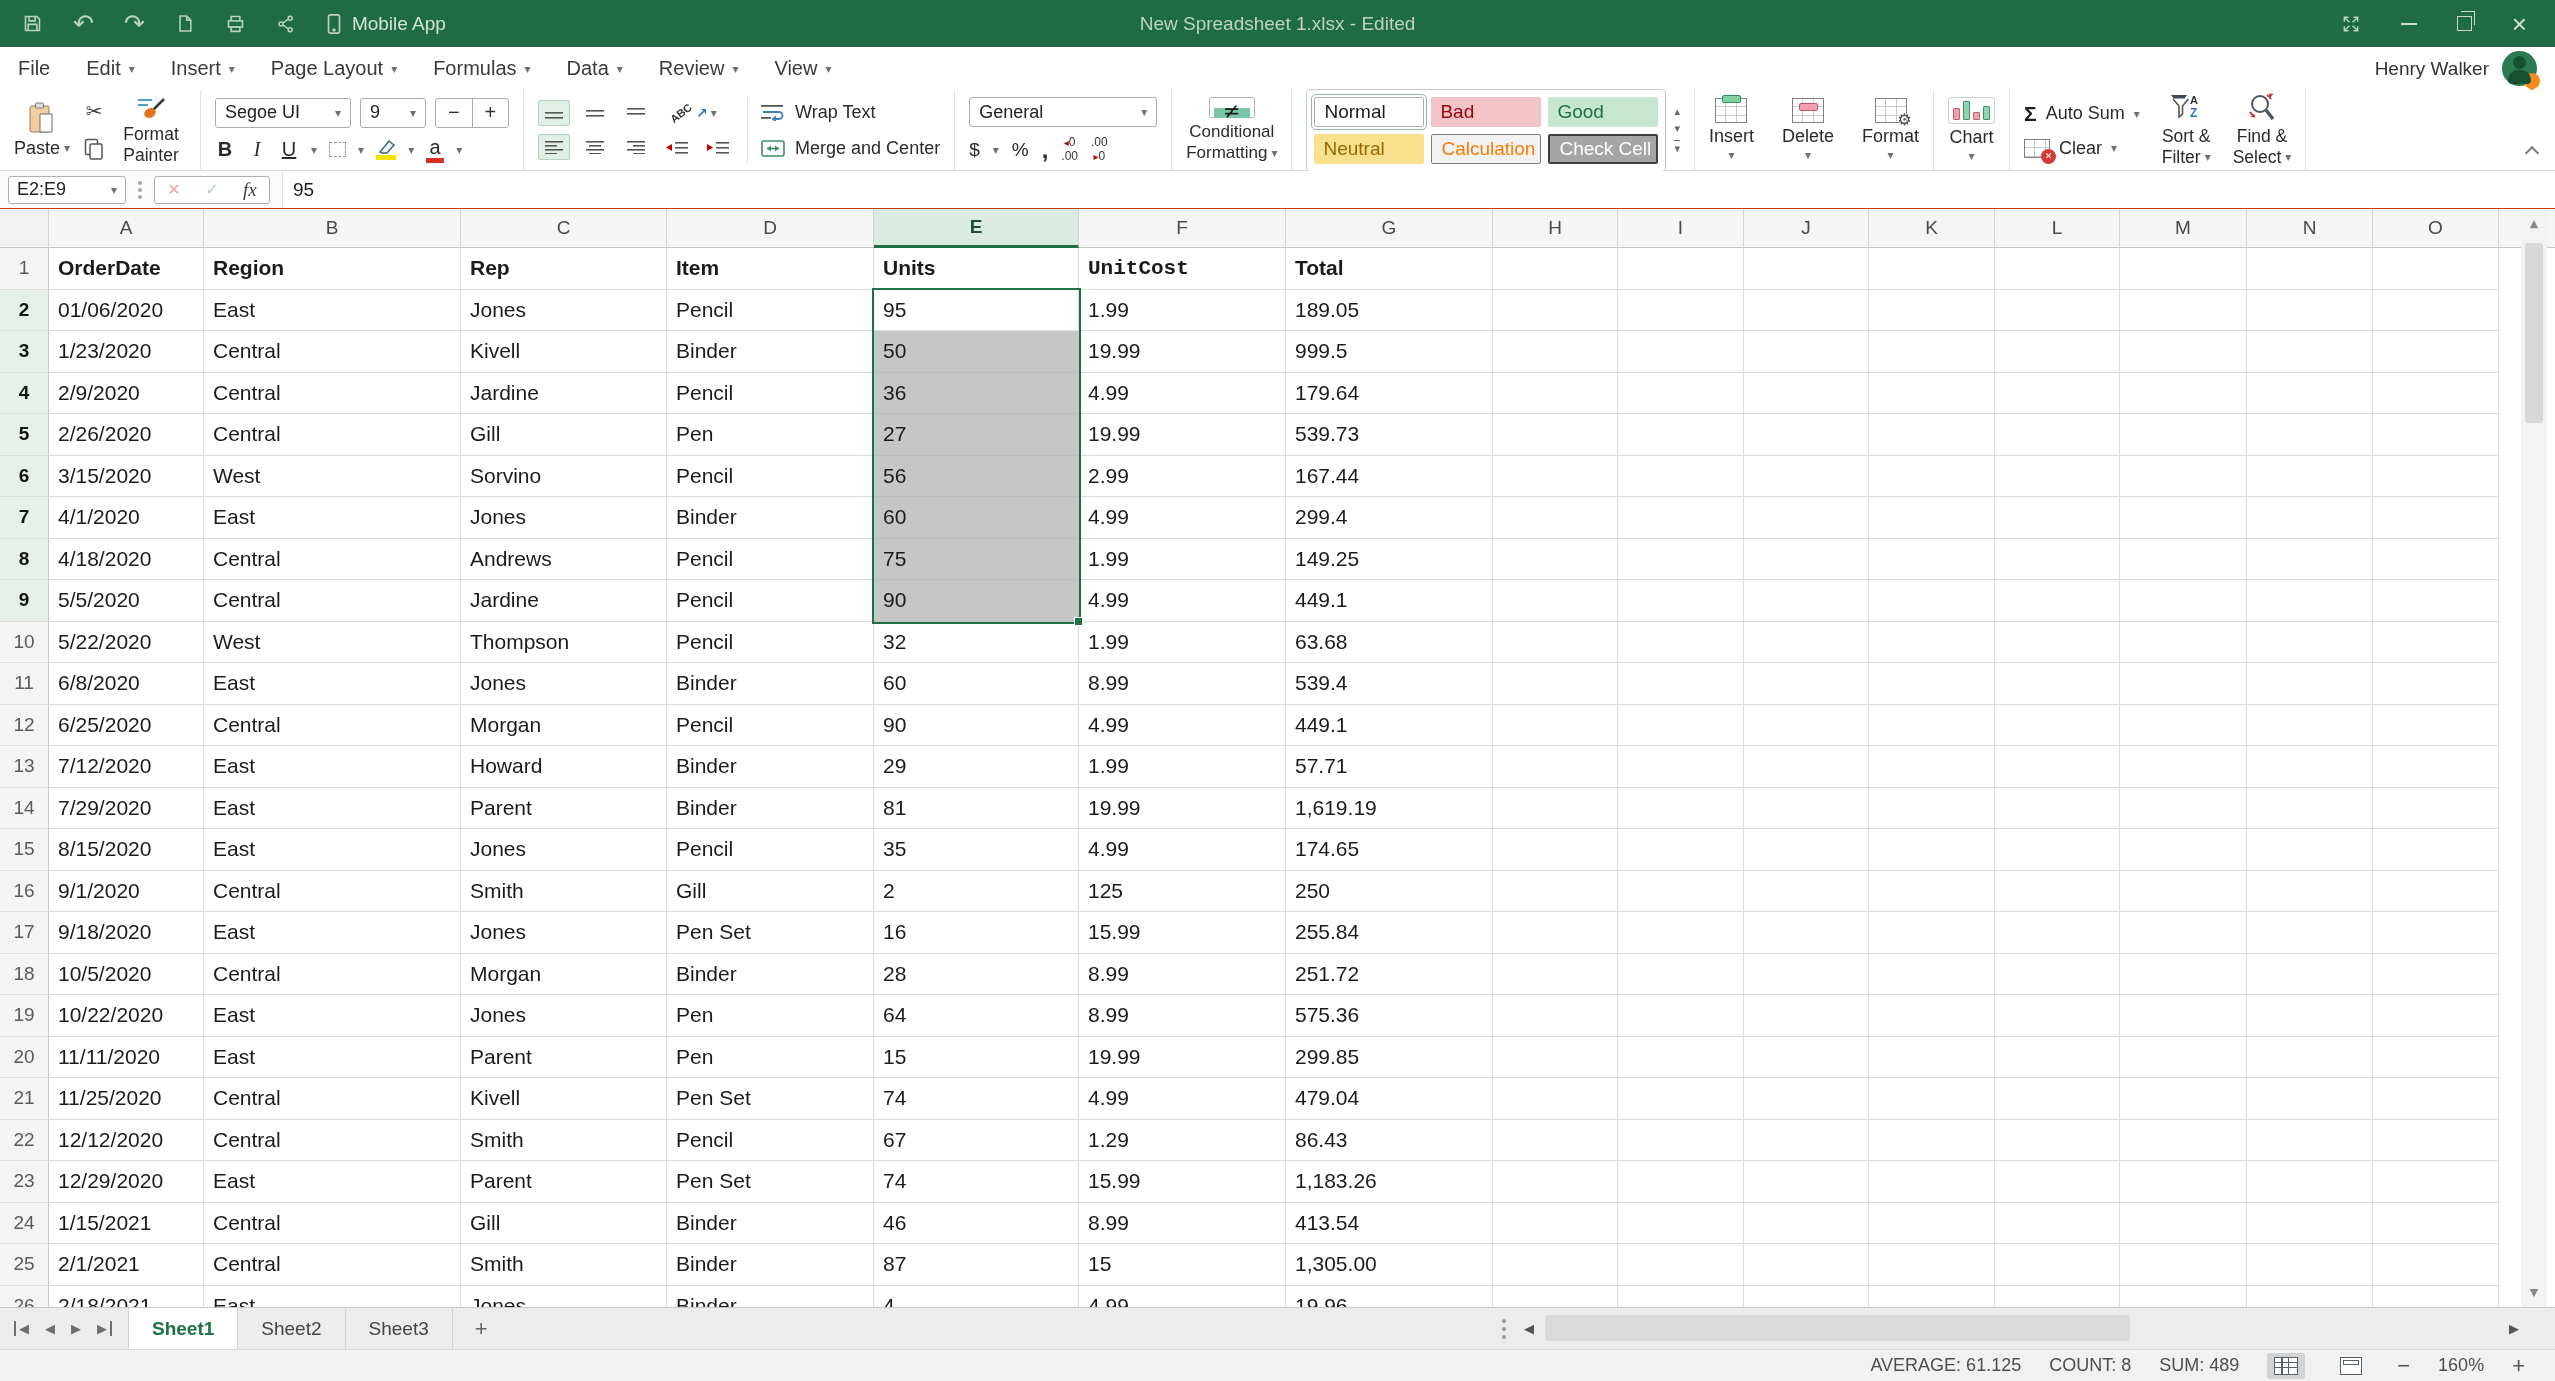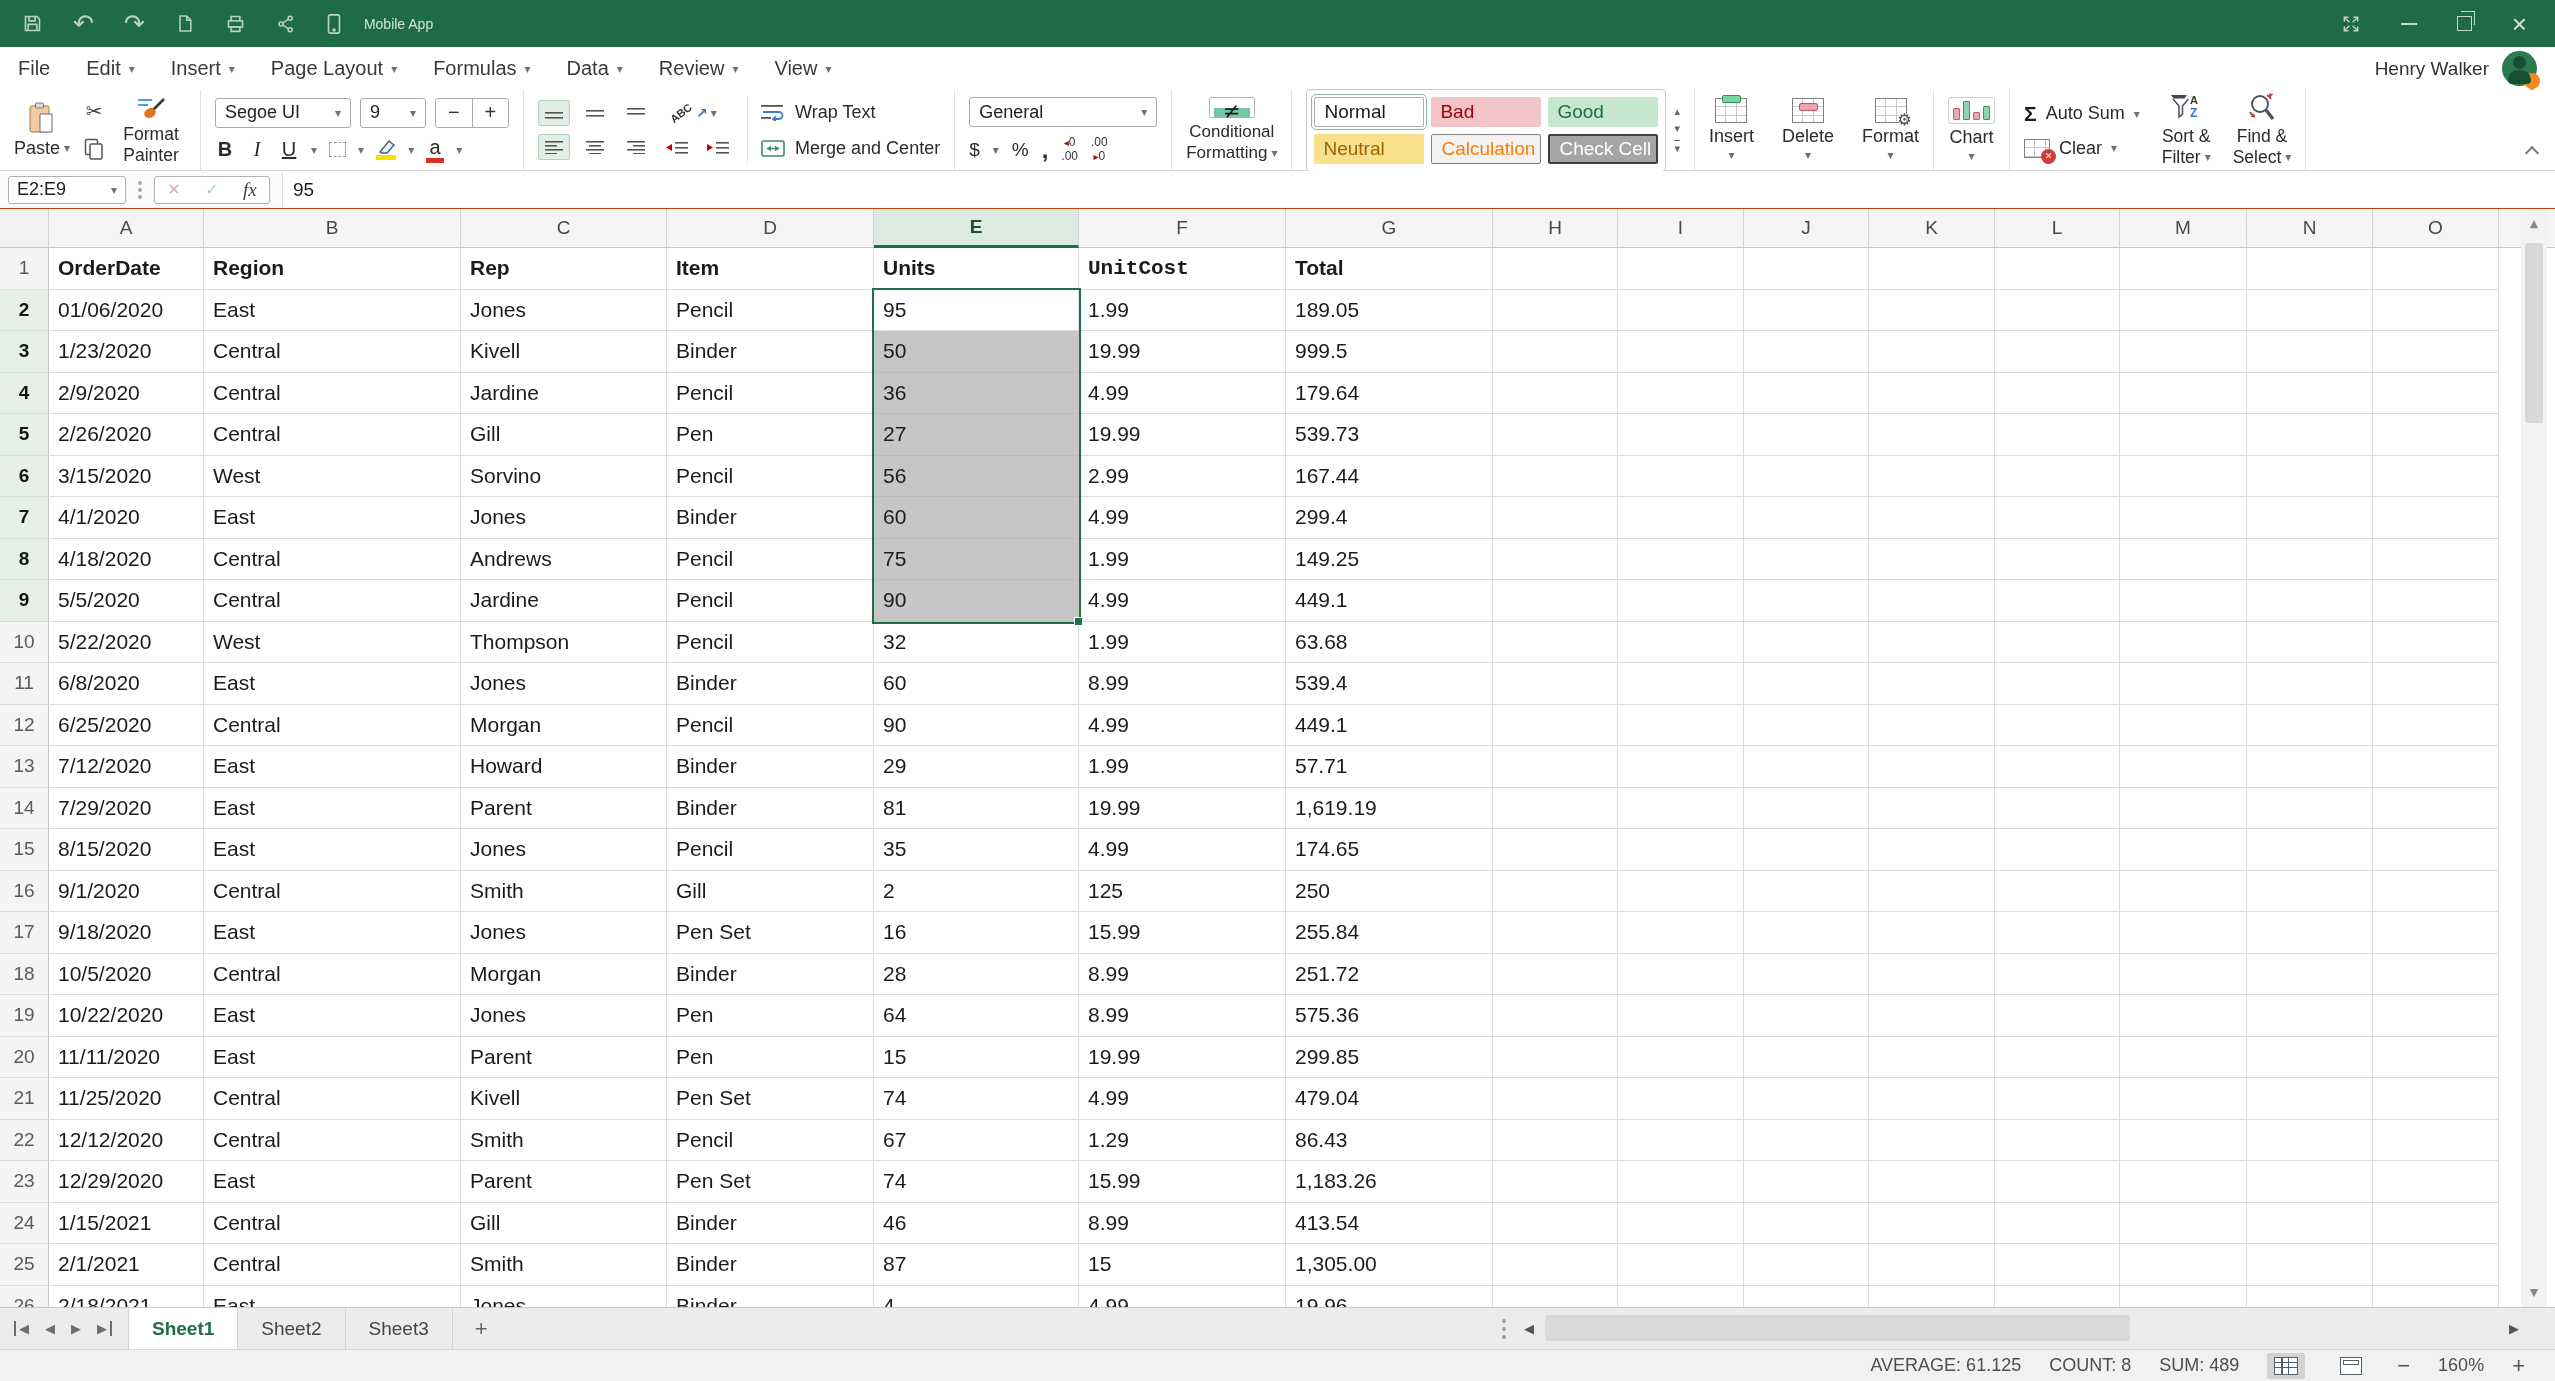--- a/index.html
+++ b/index.html
@@ -8,21 +8,21 @@
   .glyph { font-family:"DejaVu Sans", sans-serif; }
   #app { position:relative; width:2555px; height:1381px; background:#fff; overflow:hidden; }
 
   
   .titlebar { position:absolute; top:0; left:0; width:100%; height:47px; background:#1e6b46;
               display:flex; align-items:center; color:#c8dbce; }
   .tb-left { display:flex; align-items:center; gap:30px; padding-left:22px; }
   .tb-icon { display:flex; align-items:center; color:#b9d2c2; }
   .tb-icon svg { stroke:#b9d2c2; }
   .tb-arrow { font-size:25px; line-height:1; color:#b9d2c2; }
-  .doc-tab { display:flex; align-items:center; gap:22px; font-size:14px; color:#d3e2d8; }
+  .doc-tab { display:flex; align-items:flex-end; gap:10px; font-size:19px; color:#d3e2d8; }
   .tb-title { position:absolute; left:0; right:0; text-align:center; font-size:19px; color:#bed3c5; pointer-events:none; }
   .tb-right { margin-left:auto; display:flex; align-items:center; gap:40px; padding-right:28px; }
   .tb-min { display:inline-block; width:16px; border-top:2px solid #c8dbce; }
   .tb-restore { position:relative; width:15px; height:15px; border:1.8px solid #c8dbce; }
   .tb-restore::before { content:""; position:absolute; left:3px; top:-6px; width:13px; height:13px;
                         border-top:1.8px solid #c8dbce; border-right:1.8px solid #c8dbce; }
   .tb-close { font-size:26px; line-height:1; color:#d3e2d8; }
 
   
   .menubar { position:absolute; top:47px; left:0; width:100%; height:43px; background:#fff;
@@ -248,20 +248,21 @@
       <div class="doc-tab">
         <span class="tb-icon">
           <svg width="16" height="22" viewBox="0 0 16 24" fill="none" stroke-width="1.8">
               <rect x="2" y="2" width="12" height="20" rx="2"></rect>
               <circle cx="8" cy="18.5" r="1" fill="#b9d2c2"></circle>
             </svg>
         </span>
         <span>Mobile App</span>
       </div>
     </div>
+    <div class="tb-title">New Spreadsheet 1.xlsx - Edited</div>
     <div class="tb-right">
       <span class="tb-icon">
         <svg width="20" height="20" viewBox="0 0 24 24" fill="none" stroke-width="1.8">
             <path d="M9 4H4v5"></path>
             <path d="M4 4l6 6"></path>
             <path d="M15 4h5v5"></path>
             <path d="M20 4l-6 6"></path>
             <path d="M4 15v5h5"></path>
             <path d="M4 20l6-6"></path>
             <path d="M20 15v5h-5"></path>

